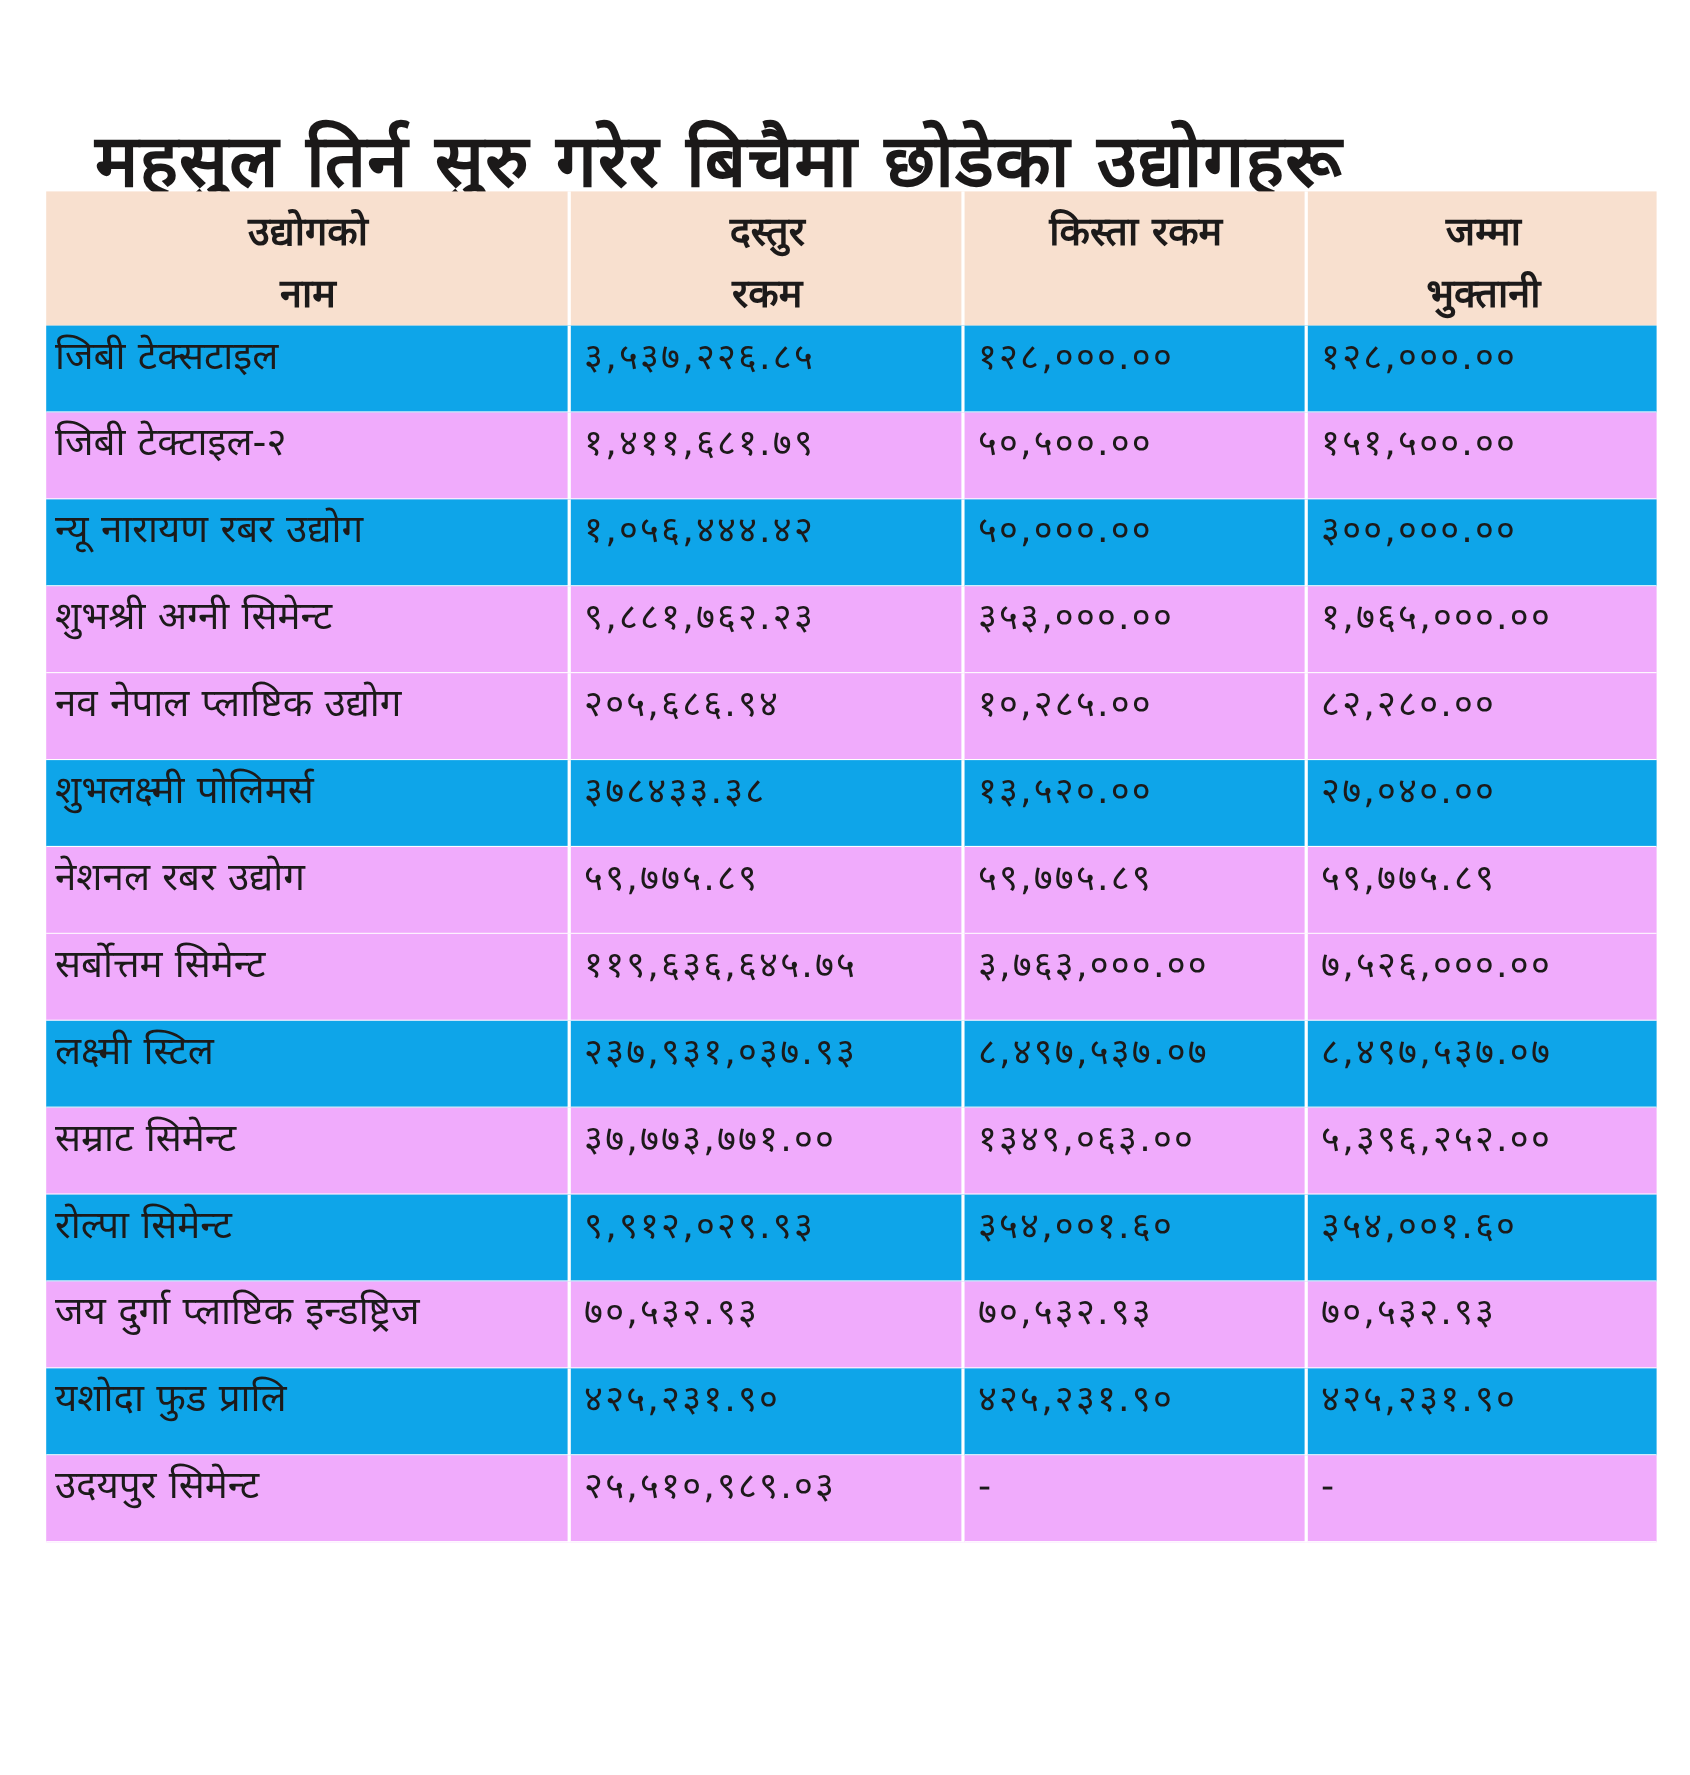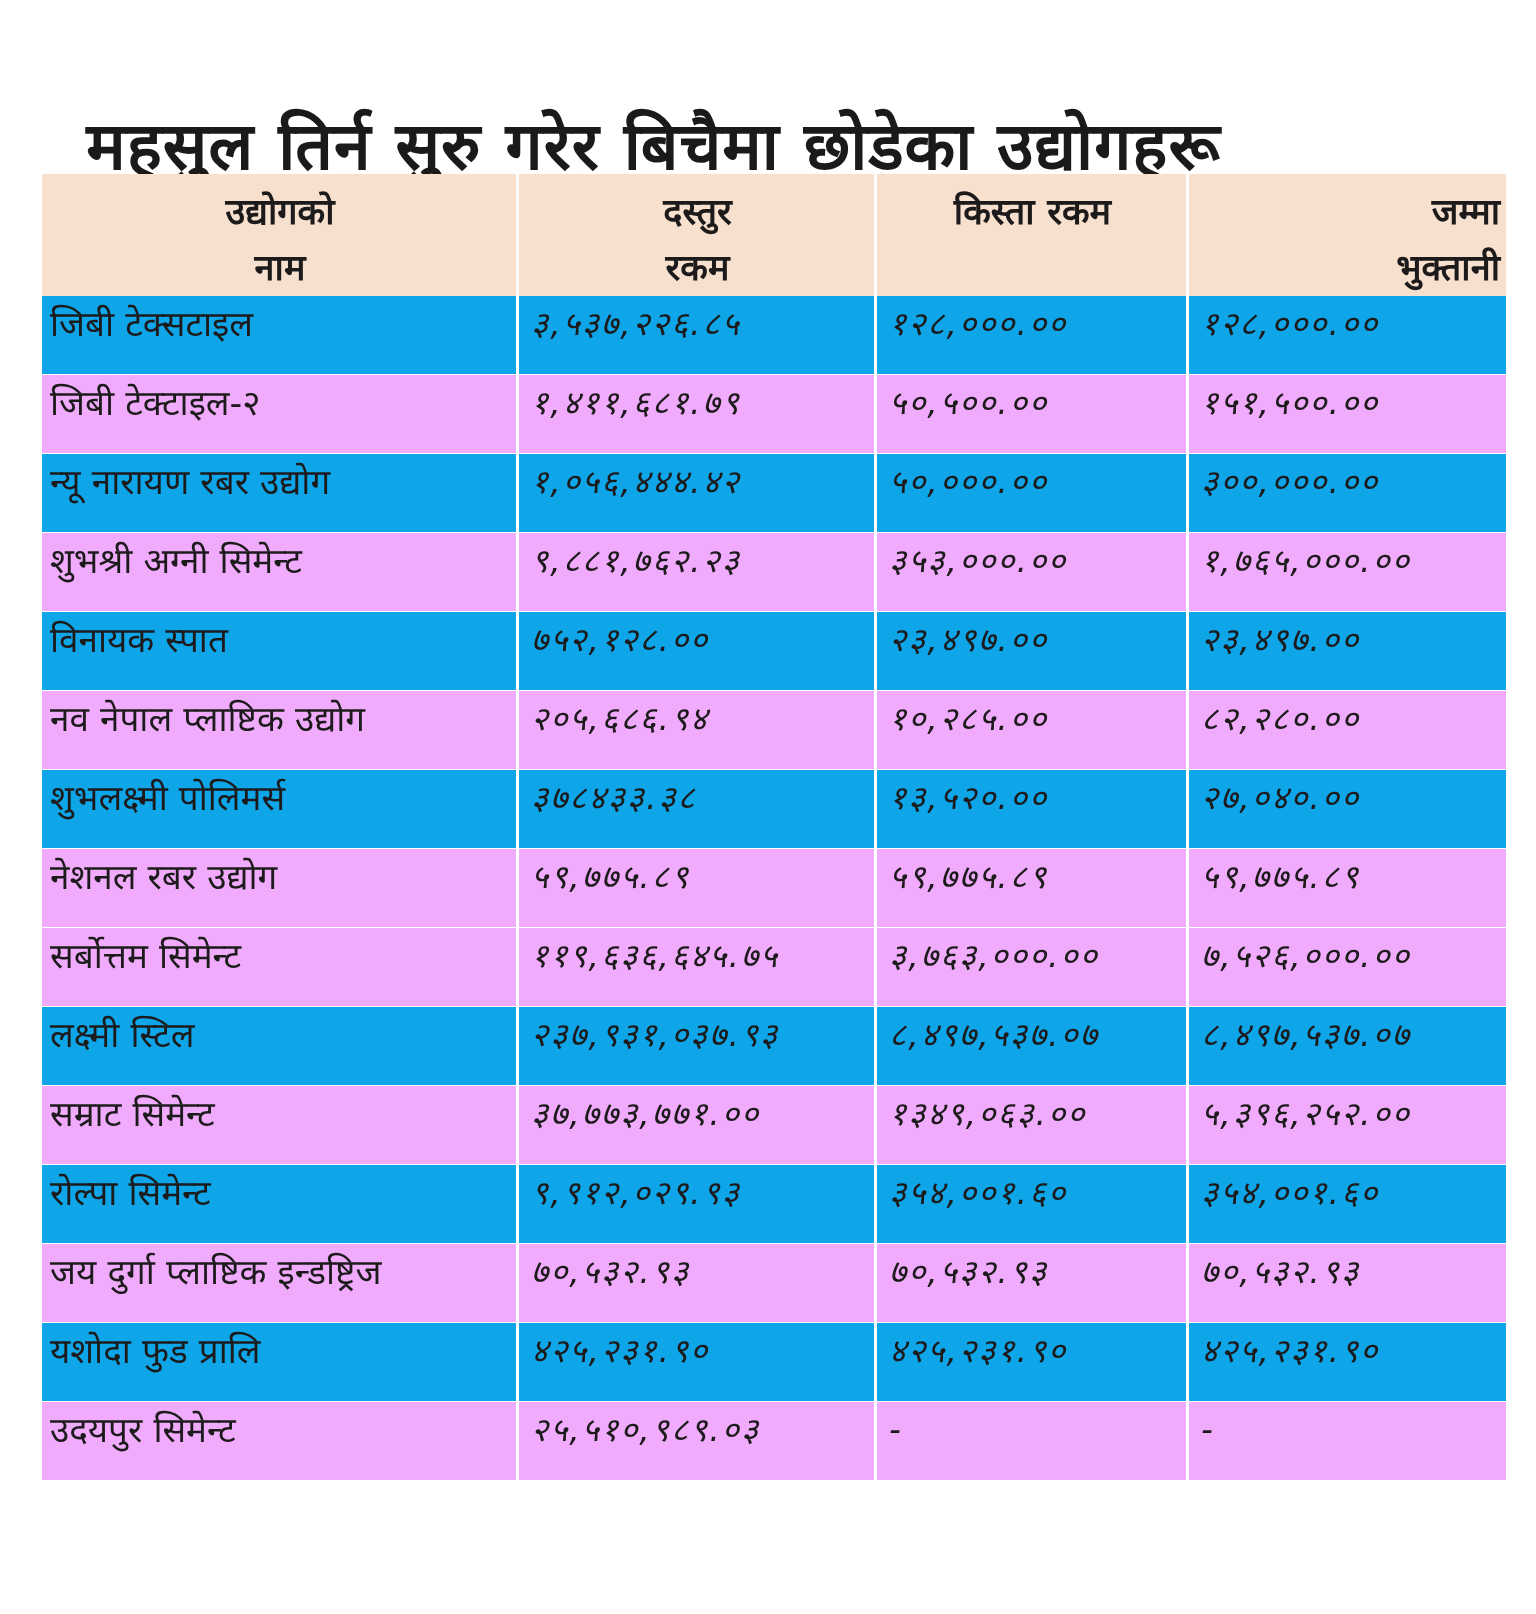--- a/index.html
+++ b/index.html
@@ -45,40 +45,39 @@
     height: 119px;
     font-size: 36px;
     font-weight: bold;
     text-align: center;
     vertical-align: top;
     padding: 10px 6px 0 8px;
     line-height: 56px;
     border-right: 3px solid #ffffff;
     box-sizing: border-box;
   }
-  .data-table th:last-child { border-right: none; text-align: right; }
+  .data-table th:last-child { border-right: none; }
   .data-table td {
     height: 79px;
     font-size: 33px;
     line-height: 40px;
     vertical-align: top;
     padding: 8px 6px 0 8px;
     border-right: 3px solid #ffffff;
     border-bottom: 1px solid #ffffff;
     white-space: nowrap;
     overflow: visible;
     box-sizing: border-box;
   }
   .data-table td:last-child { border-right: none; }
   .data-table tr.odd td { background: #0ea5e9; }
   .data-table tr.even td { background: #f0abfc; }
   .data-table td.num {
     letter-spacing: 2px;
     padding-left: 12px;
-    font-style: italic;
   }
   .data-table td.name {
     font-size: 35px;
   }
   .th-line { display: block; }
 </style>
 </head>
 <body>
 
 <h1 class="page-title">महसुल तिर्न सुरु गरेर बिचैमा छोडेका उद्योगहरू</h1>
@@ -128,26 +127,20 @@
         <td class="num">१,०५६,४४४.४२</td>
         <td class="num">५०,०००.००</td>
         <td class="num">३००,०००.००</td>
       </tr>
     <tr class="even">
         <td class="name">शुभश्री अग्नी सिमेन्ट</td>
         <td class="num">९,८८१,७६२.२३</td>
         <td class="num">३५३,०००.००</td>
         <td class="num">१,७६५,०००.००</td>
       </tr>
-    <tr class="odd">
-        <td class="name">विनायक स्पात</td>
-        <td class="num">७५२,१२८.००</td>
-        <td class="num">२३,४९७.००</td>
-        <td class="num">२३,४९७.००</td>
-      </tr>
     <tr class="even">
         <td class="name">नव नेपाल प्लाष्टिक उद्योग</td>
         <td class="num">२०५,६८६.९४</td>
         <td class="num">१०,२८५.००</td>
         <td class="num">८२,२८०.००</td>
       </tr>
     <tr class="odd">
         <td class="name">शुभलक्ष्मी पोलिमर्स</td>
         <td class="num">३७८४३३.३८</td>
         <td class="num">१३,५२०.००</td>

